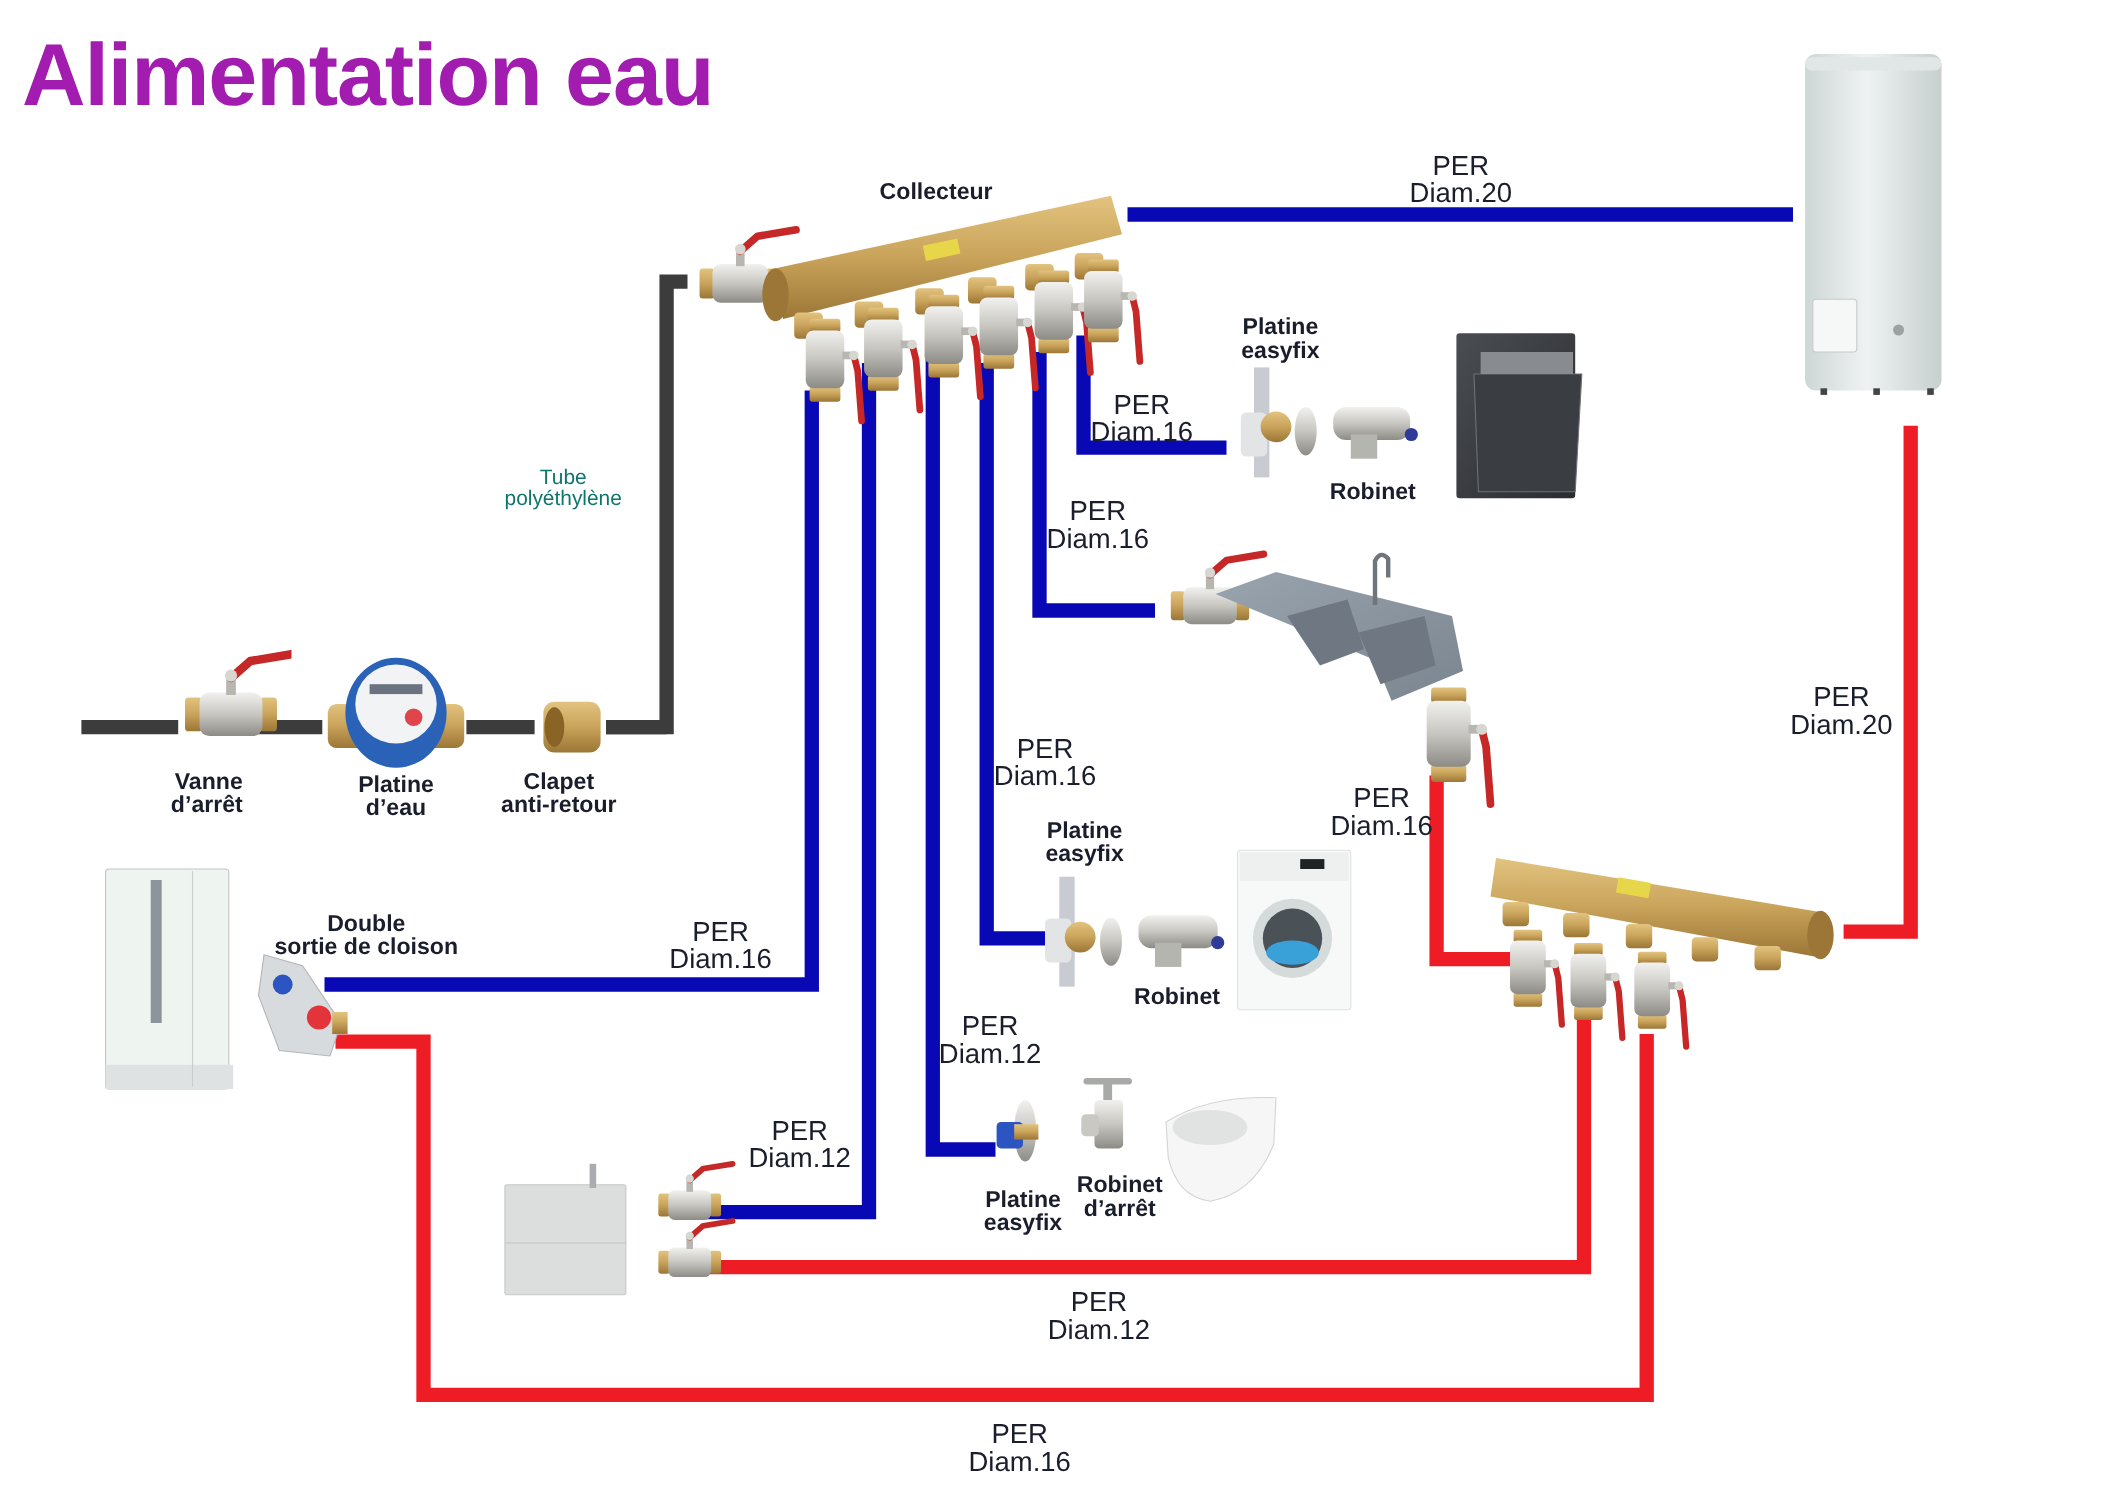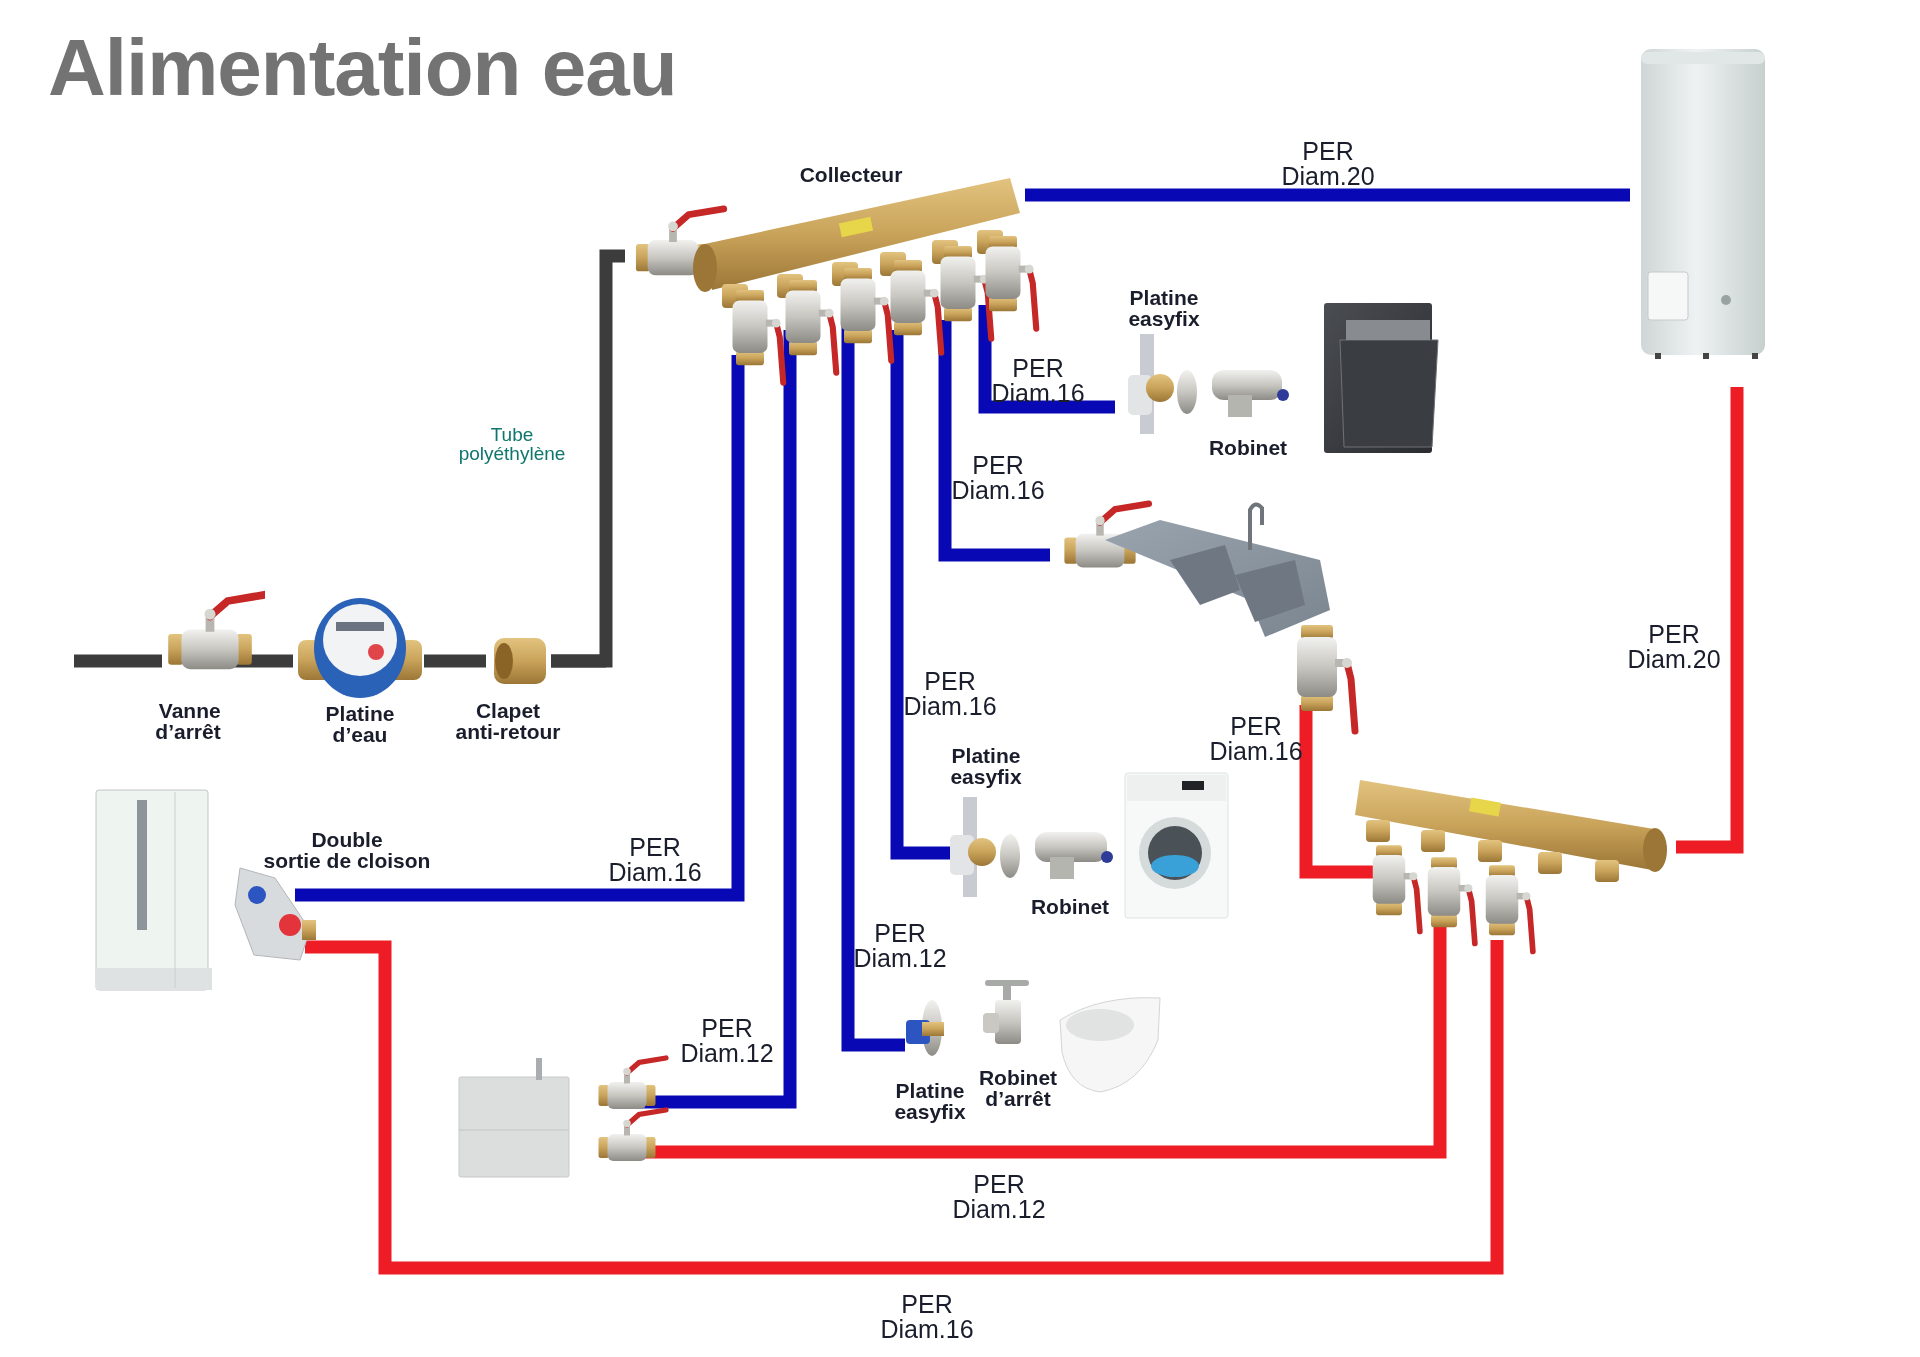--- a/index.html
+++ b/index.html
@@ -1,20 +1,20 @@
 <!DOCTYPE html>
 <html><head>
 <meta charset="utf-8">
 <style>
   html, body { margin: 0; padding: 0; background: #ffffff; }
   body { width: 1920px; height: 1357px; position: relative; overflow: hidden;
          font-family: "Liberation Sans", sans-serif; color: #1a1d2b; }
   #diagram { position: absolute; left: 0; top: 0; width: 1920px; height: 1357px; }
-  .title { position: absolute; left: 48px; top: 22px; font-size: 80px; font-weight: bold;
-           color: #737373; letter-spacing: -1px; font-family: "Liberation Sans", sans-serif; }
+  .title { position: absolute; left: 20px; top: 22px; font-size: 80px; font-weight: bold;
+           color: #a21caf; letter-spacing: -1px; font-family: "Liberation Sans", sans-serif; }
   .lbl { position: absolute; text-align: center; line-height: 1.0; white-space: nowrap;
          transform: translateX(-50%); }
   .lbl-bold { font-weight: bold; font-size: 21px; color: #1a1d2b; }
   .lbl-reg { font-size: 25px; color: #1a1d2b; }
   .lbl-tube { font-size: 19px; color: #0f766e; }
   .lbl span { display: block; }
 </style>
 </head>
 <body>
 
@@ -253,21 +253,21 @@
 
 <div class="lbl lbl-bold" style="left:930px; top:1080px;">
   <span>Platine</span>
     <span>easyfix</span>
 </div>
 <div class="lbl lbl-bold" style="left:1018px; top:1067px;">
   <span>Robinet</span>
     <span>d’arrêt</span>
 </div>
 
-<div class="lbl lbl-bold" style="left:347px; top:829px;">
+<div class="lbl lbl-bold" style="left:333px; top:829px;">
   <span>Double</span>
     <span>sortie de cloison</span>
 </div>
 
 <div class="lbl lbl-reg" style="left:1328px; top:139px;">
   <span>PER</span>
     <span>Diam.20</span>
 </div>
 <div class="lbl lbl-reg" style="left:1038px; top:356px;">
   <span>PER</span>

